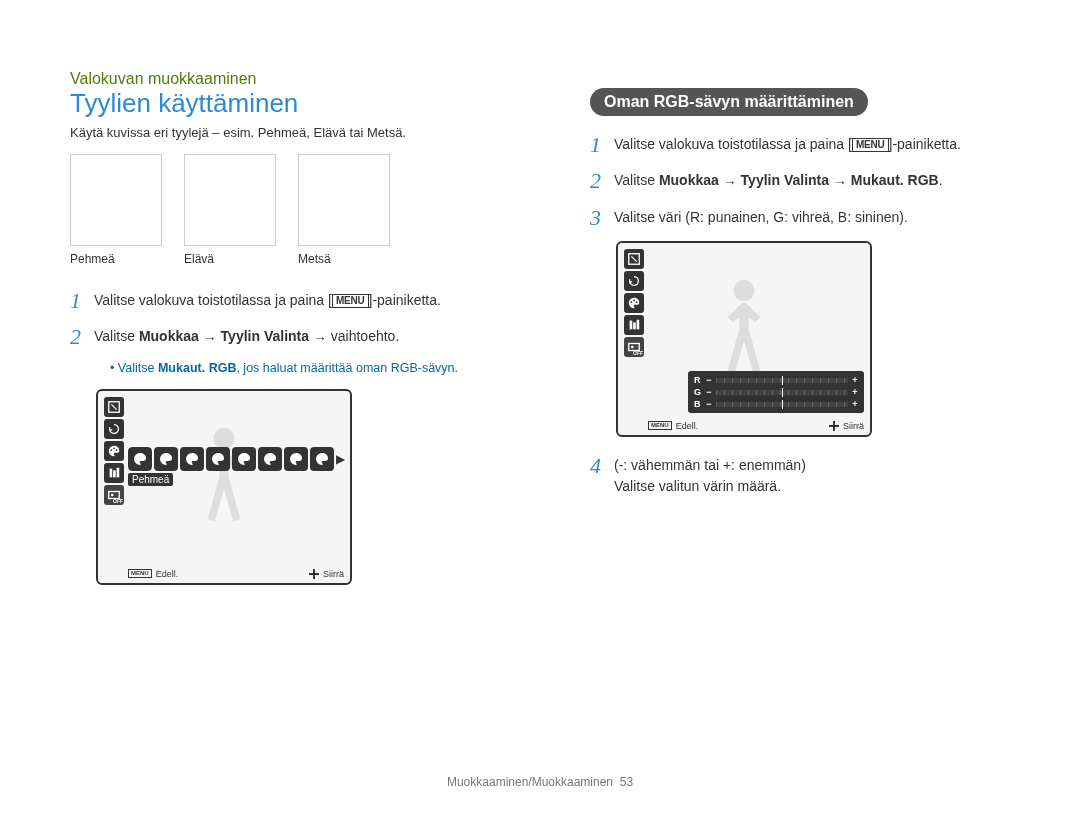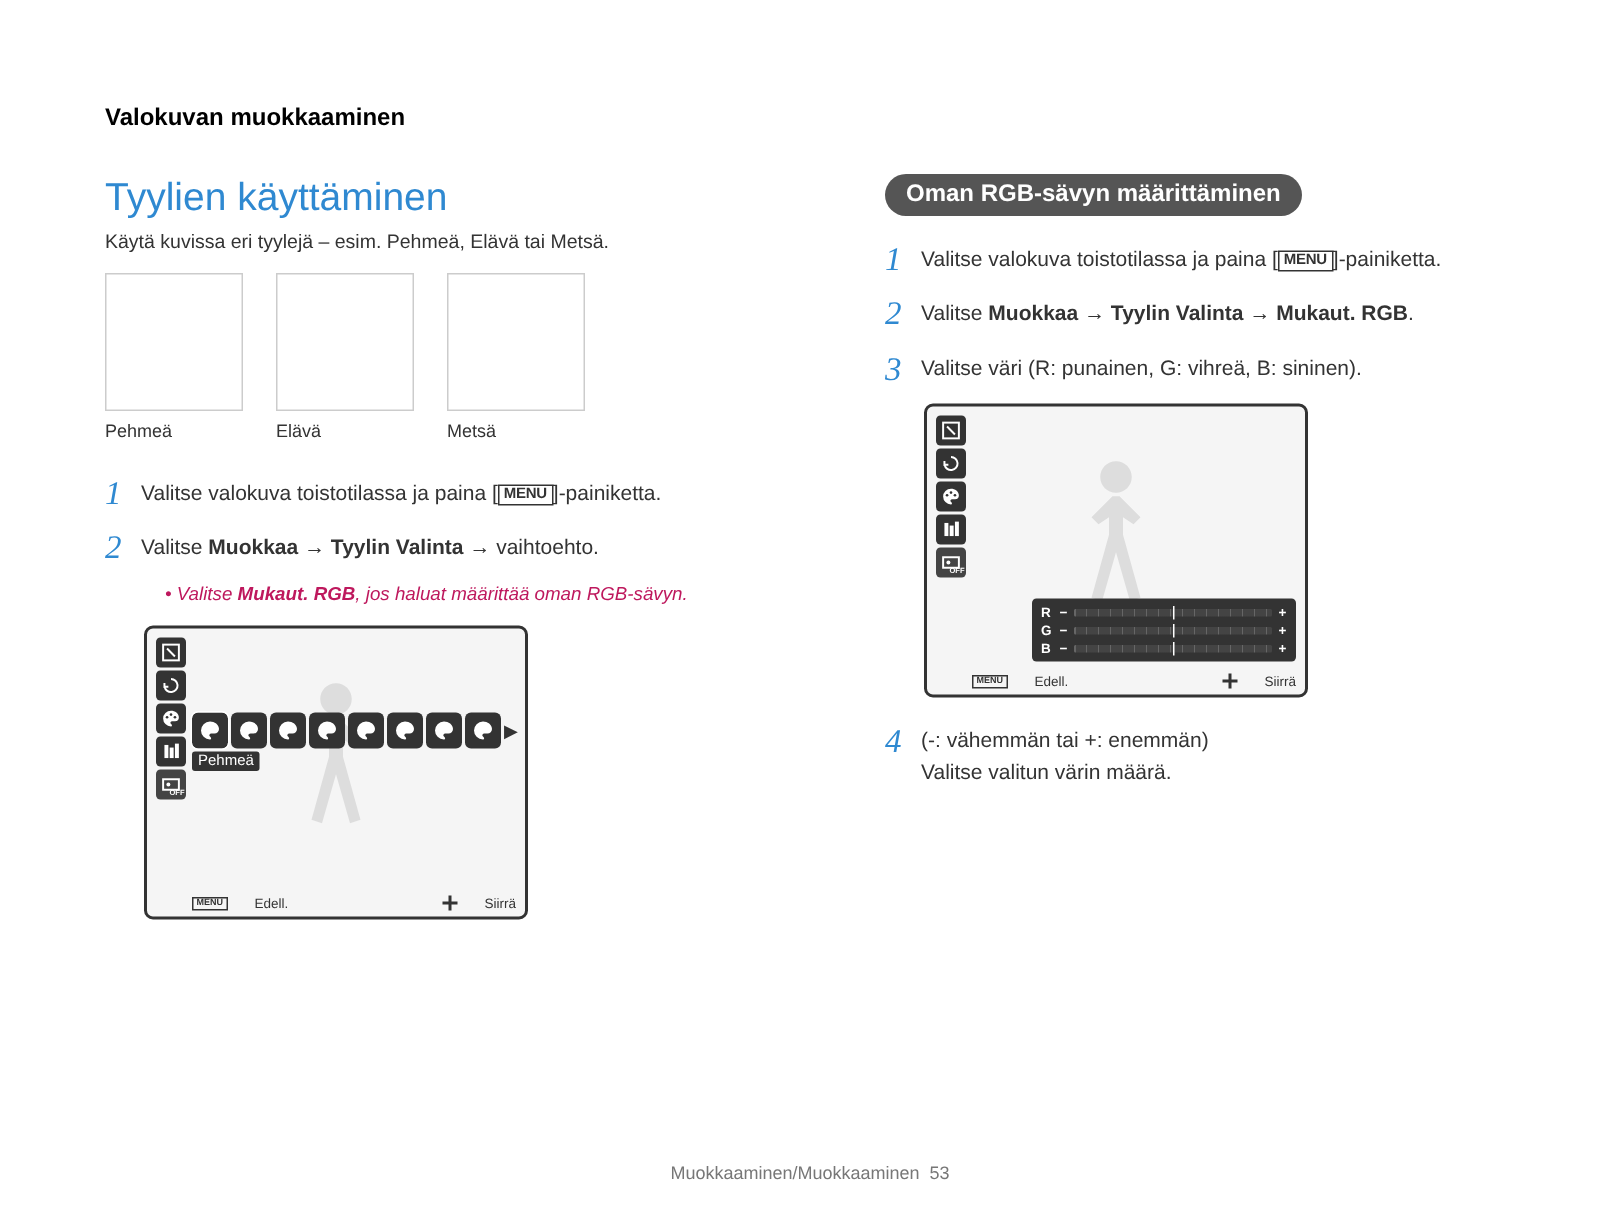--- a/index.html
+++ b/index.html
@@ -9,23 +9,22 @@
     width: 1080px;
     height: 815px;
     position: relative;
     color: #333;
   }
   .page {
     padding: 70px 70px 30px 70px;
   }
   .section-label {
     font-size: 16px;
-    color: #000000;
-    font-weight: 700;
-    margin-bottom: 28px;
+    color: #4d7c0f;
+    font-weight: 400;
   }
   .columns {
     display: flex;
     gap: 60px;
   }
   .col { flex: 1; }
   .col-left { flex: 0 0 460px; }
   .col-right { flex: 0 0 440px; }
 
   .h2 {
@@ -86,23 +85,22 @@
     font-size: 10px;
     font-weight: 700;
     padding: 0 3px;
     line-height: 12px;
     vertical-align: 1px;
     letter-spacing: -0.2px;
   }
   .bullet {
     margin-left: 40px;
     font-size: 12.5px;
-    color: #be185d;
+    color: #0369a1;
     margin-bottom: 14px;
-    font-style: italic;
   }
   .bullet::before {
     content: "•  ";
   }
 
   .screenshot {
     border: 2px solid #333;
     border-radius: 6px;
     width: 256px;
     background: #f5f5f5;
@@ -182,21 +180,21 @@
   .rgb-tick {
     position: absolute; left: 50%; top: -2px; width: 1px; height: 9px; background: #fff;
   }
 
   .ss-footer {
     position: absolute;
     left: 30px; right: 6px; bottom: 4px;
     display: flex; justify-content: space-between; align-items: center;
     font-size: 9px; color: #333;
   }
-  .ss-footer .fl, .ss-footer .fr { display: flex; align-items: flex-end; gap: 18px; }
+  .ss-footer .fl, .ss-footer .fr { display: flex; align-items: flex-start; gap: 4px; }
   .mini-menu {
     display: inline-block;
     border: 1px solid #333;
     font-size: 6px; font-weight: 700;
     padding: 0 2px; line-height: 7px;
   }
   .dpad {
     width: 10px; height: 10px; position: relative;
     display: inline-block;
   }

